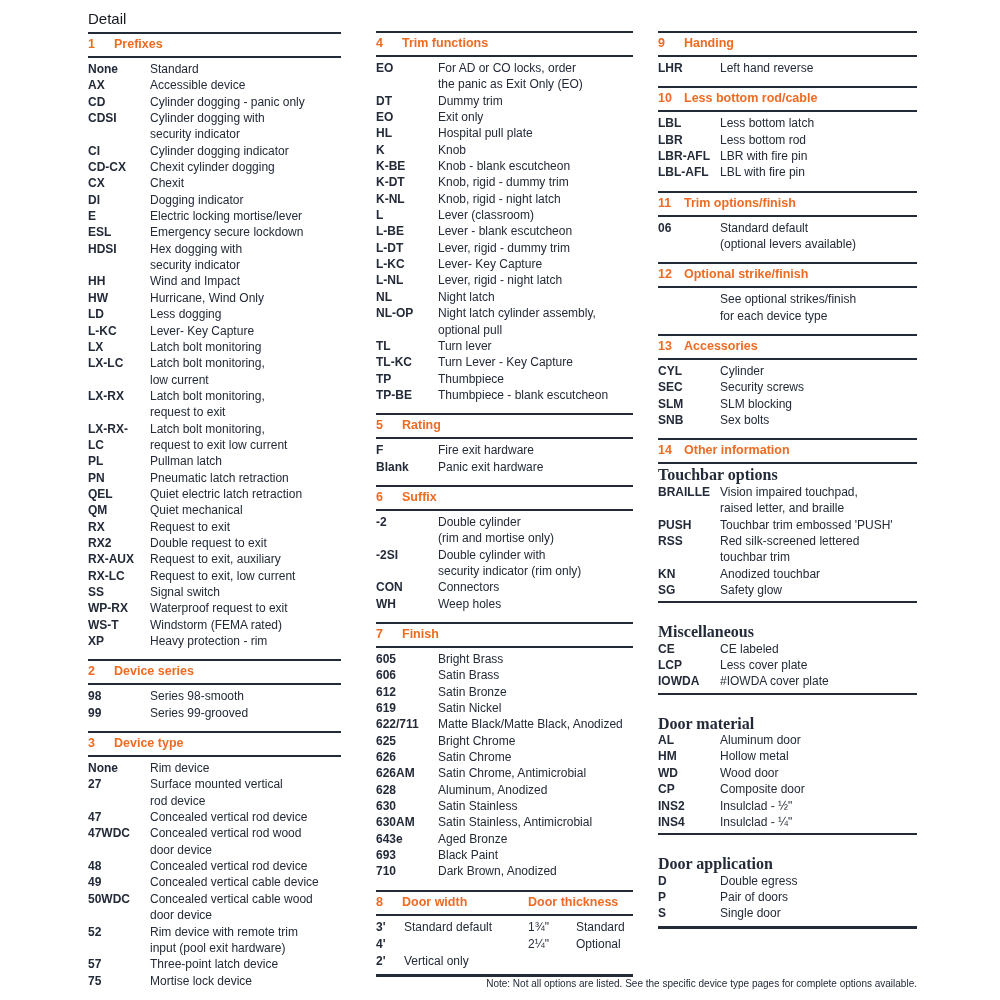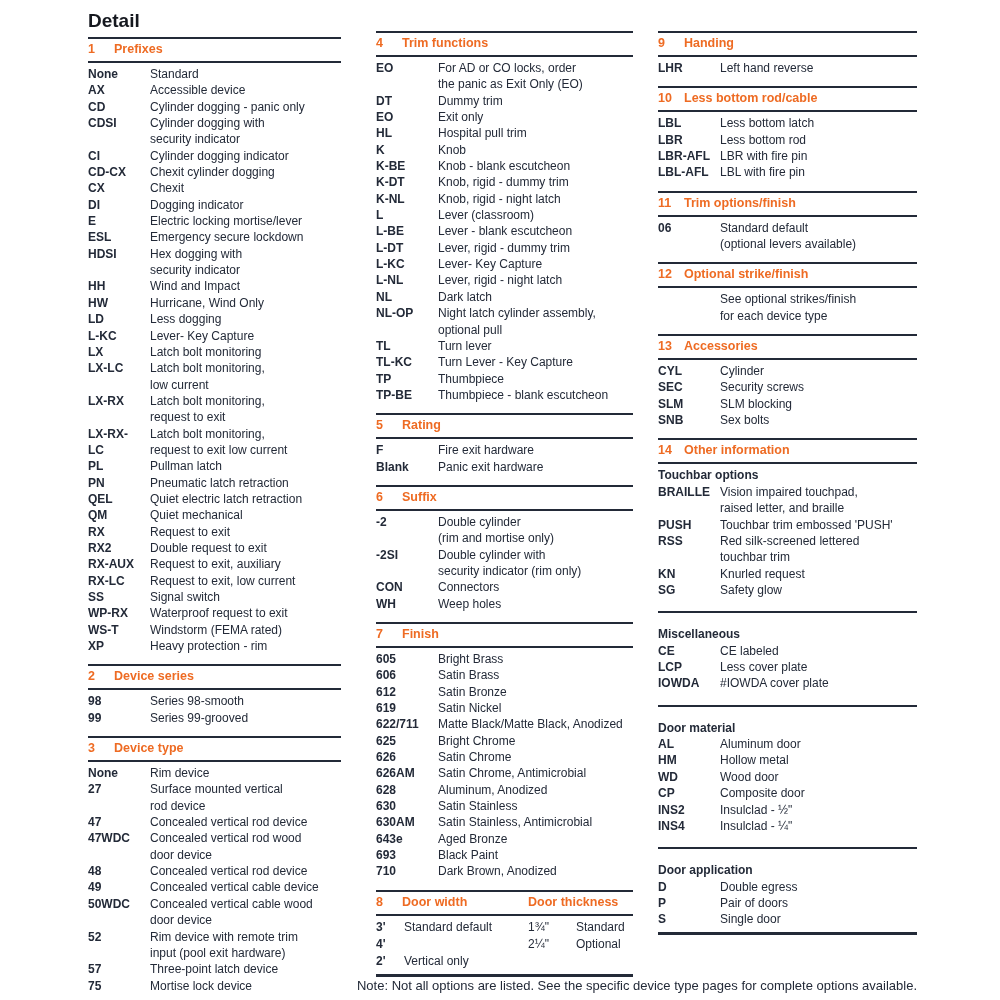--- a/index.html
+++ b/index.html
@@ -9,40 +9,40 @@
   html,body{margin:0;padding:0;}
   body{
     width:1000px;height:1000px;background:#ffffff;position:relative;
     font-family:"Liberation Sans",sans-serif;color:var(--ink);
     -webkit-font-smoothing:antialiased;
   }
   .column{position:absolute;}
   #col1{left:88px;top:10px;width:253px;}
   #col2{left:376px;top:31px;width:257px;}
   #col3{left:658px;top:31px;width:259px;}
-  .page-title{font-size:19px;font-weight:700;margin:0 0 5px 0;color:#15181f;}
+  .page-title{font-size:15px;font-weight:400;margin:0 0 5px 0;color:#15181f;}
   .sec{margin-bottom:10px;}
   .sec-header{
     display:grid;grid-template-columns:26px 1fr;align-items:baseline;
     border-top:2px solid var(--ink);border-bottom:2px solid var(--ink);
     padding:3px 0 4px 0;margin-bottom:3px;
     color:var(--orange);font-weight:700;font-size:12.5px;line-height:15px;
   }
   .sec-header.table-header{grid-template-columns:26px 126px 1fr;}
   .row{display:grid;grid-template-columns:62px 1fr;font-size:12px;line-height:16.35px;}
   .term{font-weight:700;white-space:pre;}
   .desc{white-space:pre;}
   .dw-row{display:grid;grid-template-columns:28px 124px 48px 1fr;font-size:12px;line-height:17px;}
   .dw-row .term{font-weight:700;}
-  .subhead{font-weight:700;font-size:12px;line-height:16.4px;white-space:pre;}
-  .subhead.ruled{border-top:2px solid var(--ink);margin-top:13px;padding-top:13px;}
+  .subhead{font-weight:700;font-size:16px;line-height:16.4px;white-space:pre;font-family:Liberation Serif, serif;}
+  .subhead.ruled{border-top:2px solid var(--ink);margin-top:3px;padding-top:21px;}
   .end-rule{border-top:3px solid var(--ink);margin-top:4px;height:0;}
   .footnote{
     position:absolute;top:978px;left:0;width:917px;text-align:right;
-    font-size:13px;color:var(--ink);
+    font-size:10px;color:var(--ink);
   }
 </style>
 </head>
 <body>
 
 <div class="column" id="col1">
   <h1 class="page-title">Detail</h1>
 <section class="sec">
       <div class="sec-header">
         <span class="sec-num">1</span>
@@ -258,21 +258,21 @@
       <div class="row">
         <span class="term">DT</span>
         <span class="desc">Dummy trim</span>
       </div>
       <div class="row">
         <span class="term">EO</span>
         <span class="desc">Exit only</span>
       </div>
       <div class="row">
         <span class="term">HL</span>
-        <span class="desc">Hospital pull trim</span>
+        <span class="desc">Hospital pull plate</span>
       </div>
       <div class="row">
         <span class="term">K</span>
         <span class="desc">Knob</span>
       </div>
       <div class="row">
         <span class="term">K-BE</span>
         <span class="desc">Knob - blank escutcheon</span>
       </div>
       <div class="row">
@@ -298,21 +298,21 @@
       <div class="row">
         <span class="term">L-KC</span>
         <span class="desc">Lever- Key Capture</span>
       </div>
       <div class="row">
         <span class="term">L-NL</span>
         <span class="desc">Lever, rigid - night latch</span>
       </div>
       <div class="row">
         <span class="term">NL</span>
-        <span class="desc">Dark latch</span>
+        <span class="desc">Night latch</span>
       </div>
       <div class="row">
         <span class="term">NL-OP</span>
         <span class="desc">Night latch cylinder assembly,
 optional pull</span>
       </div>
       <div class="row">
         <span class="term">TL</span>
         <span class="desc">Turn lever</span>
       </div>
@@ -548,21 +548,21 @@
         <span class="term">PUSH</span>
         <span class="desc">Touchbar trim embossed 'PUSH'</span>
       </div>
       <div class="row">
         <span class="term">RSS</span>
         <span class="desc">Red silk-screened lettered
 touchbar trim</span>
       </div>
       <div class="row">
         <span class="term">KN</span>
-        <span class="desc">Knurled request</span>
+        <span class="desc">Anodized touchbar</span>
       </div>
       <div class="row">
         <span class="term">SG</span>
         <span class="desc">Safety glow</span>
       </div>
       <div class="subhead ruled">Miscellaneous</div>
       <div class="row">
         <span class="term">CE</span>
         <span class="desc">CE labeled</span>
       </div>

